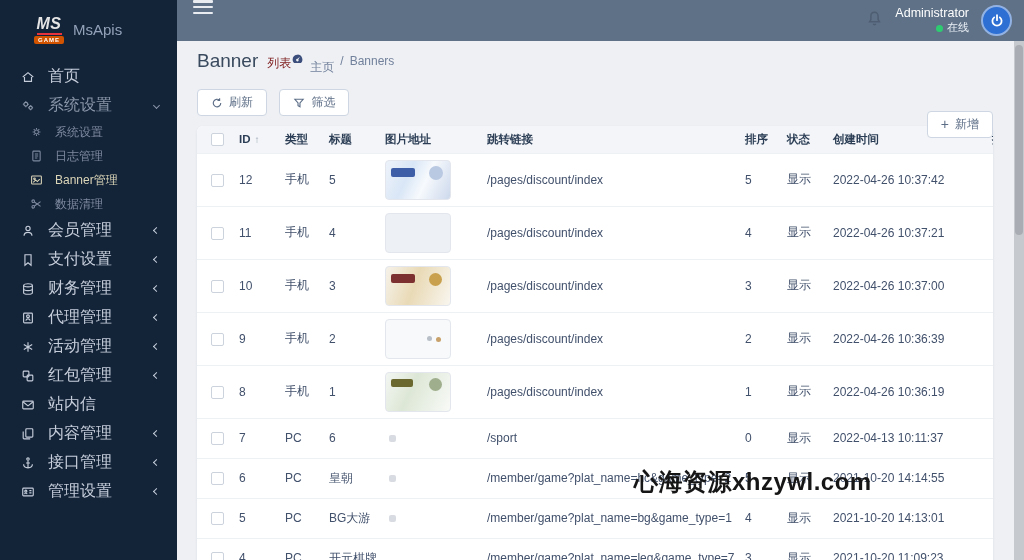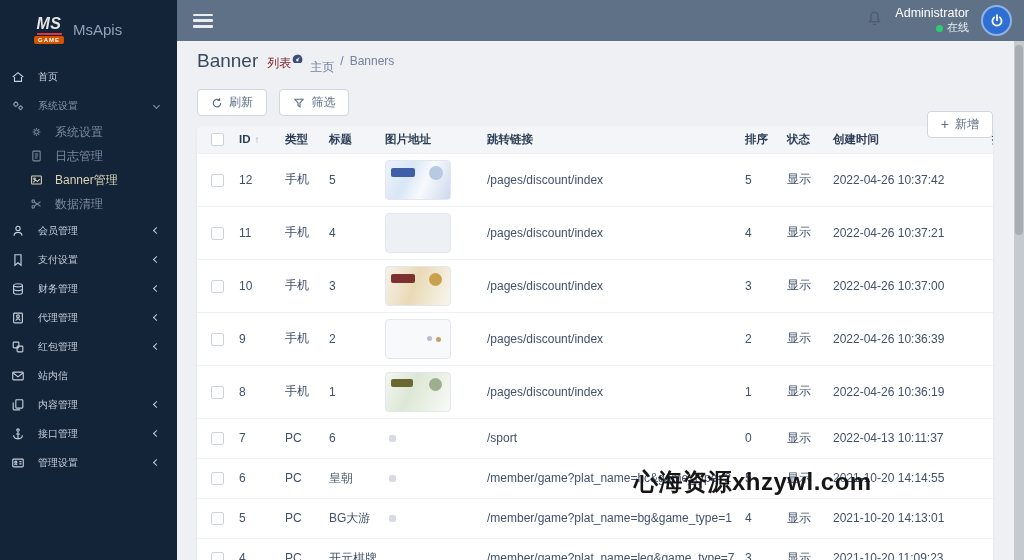--- a/index.html
+++ b/index.html
@@ -7,33 +7,33 @@
   .screen { position:relative; width:1024px; height:560px; overflow:hidden; background:#eef0f4; }
 
   
   .sidebar { position:absolute; left:0; top:0; width:177px; height:560px; background:#132338; z-index:5; }
   .logo-row { display:flex; align-items:center; gap:9px; padding:11px 0 0 34px; height:48px; }
   .logo-badge { display:flex; flex-direction:column; align-items:center; line-height:1; }
   .logo-ms { color:#e5e5e5; font-weight:bold; font-style:italic; font-size:16px; letter-spacing:0.5px; border-bottom:2px solid #e8323c; padding-bottom:1px; }
   .logo-game { background:#d35400; color:#fff; font-size:6px; font-weight:bold; padding:1px 4px; border-radius:2px; margin-top:1px; letter-spacing:1px; }
   .logo-text { color:#93a2b8; font-size:15px; }
   .menu { margin-top:14px; }
-  .mi { display:flex; align-items:center; height:29px; padding-left:10px; color:#c6cedb; font-size:10px; cursor:pointer; position:relative; }
+  .mi { display:flex; align-items:center; height:29px; padding-left:20px; color:#c6cedb; font-size:16px; cursor:pointer; position:relative; }
   .mi .ico { width:15px; height:15px; margin-right:13px; display:flex; align-items:center; justify-content:center; flex:0 0 15px; }
   .mi .ico svg { width:14px; height:14px; stroke:currentColor; fill:none; stroke-width:1.3; }
   .mi.sub { height:24px; padding-left:30px; color:#7e8aa0; font-size:12px; }
   .mi.sub .ico { width:13px; height:13px; flex-basis:13px; margin-right:12px; }
   .mi.parent { color:#8a96a9; }
   .mi.active { color:#dcd6b8; }
   .chev { position:absolute; right:18px; width:5px; height:5px; border-right:1.4px solid currentColor; border-bottom:1.4px solid currentColor; }
   .chev.left { transform:rotate(135deg); }
   .chev.down { transform:rotate(45deg); }
 
   
-  .topbar { position:absolute; left:177px; top:0; width:847px; height:41px; background:#5f7186; display:flex; align-items:center; justify-content:space-between; padding:0 12px 0 16px; z-index:4; }
+  .topbar { position:absolute; left:177px; top:0; width:847px; height:41px; background:#5f7186; display:flex; justify-content:space-between; padding:0 12px 0 16px; z-index:4; }
   .hamburger { width:20px; height:14px; display:flex; flex-direction:column; justify-content:space-between; cursor:pointer; }
   .hamburger i { display:block; height:2.5px; background:#e9edf2; border-radius:1px; }
   .topbar-right { display:flex; align-items:center; gap:12px; }
   .bell { color:#4e5d72; }
   .bell svg { width:17px; height:17px; stroke:currentColor; fill:none; stroke-width:1.4; }
   .user-block { text-align:right; color:#fff; line-height:1.25; }
   .user-name { font-size:12.5px; }
   .online { display:flex; align-items:center; justify-content:flex-end; gap:4px; font-size:11px; color:#e8eef5; }
   .online .dot { width:7px; height:7px; border-radius:50%; background:#2ecc71; }
   .power-btn { width:31px; height:31px; border-radius:50%; background:#2d6fd3; border:2.5px solid #92b2e4; display:flex; align-items:center; justify-content:center; cursor:pointer; }
@@ -196,20 +196,29 @@
               <rect x="3" y="2.5" width="10" height="11" rx="1"></rect>
               <circle cx="8" cy="6" r="1.6"></circle>
               <path d="M5.5 11c.4-1.4 1.3-2 2.5-2s2.1.6 2.5 2"></path>
             </svg>
           </span>
         <span>代理管理</span>
         <span class="chev left"></span>
       </div>
       <div class="mi">
         <span class="ico">
+            <svg viewBox="0 0 16 16" stroke-width="1.8">
+              <path d="M8 2.5v11M3.2 5.2l9.6 5.6M12.8 5.2 3.2 10.8"></path>
+            </svg>
+          </span>
+        <span>活动管理</span>
+        <span class="chev left"></span>
+      </div>
+      <div class="mi">
+        <span class="ico">
             <svg viewBox="0 0 16 16">
               <rect x="2.5" y="2.5" width="6.5" height="6.5" rx="1"></rect>
               <rect x="7" y="7" width="6.5" height="6.5" rx="1"></rect>
             </svg>
           </span>
         <span>红包管理</span>
         <span class="chev left"></span>
       </div>
       <div class="mi">
         <span class="ico">

